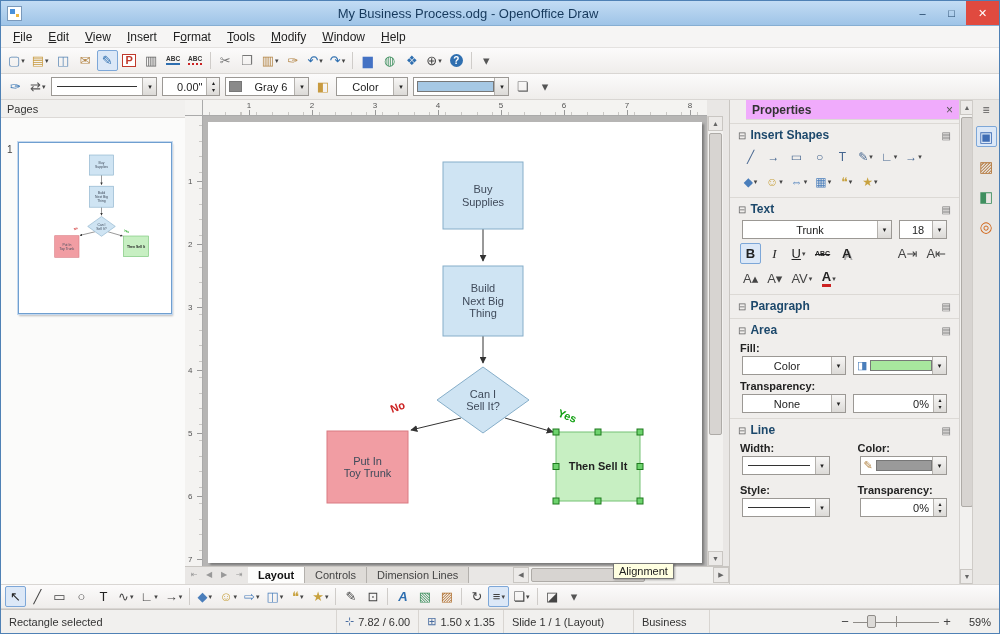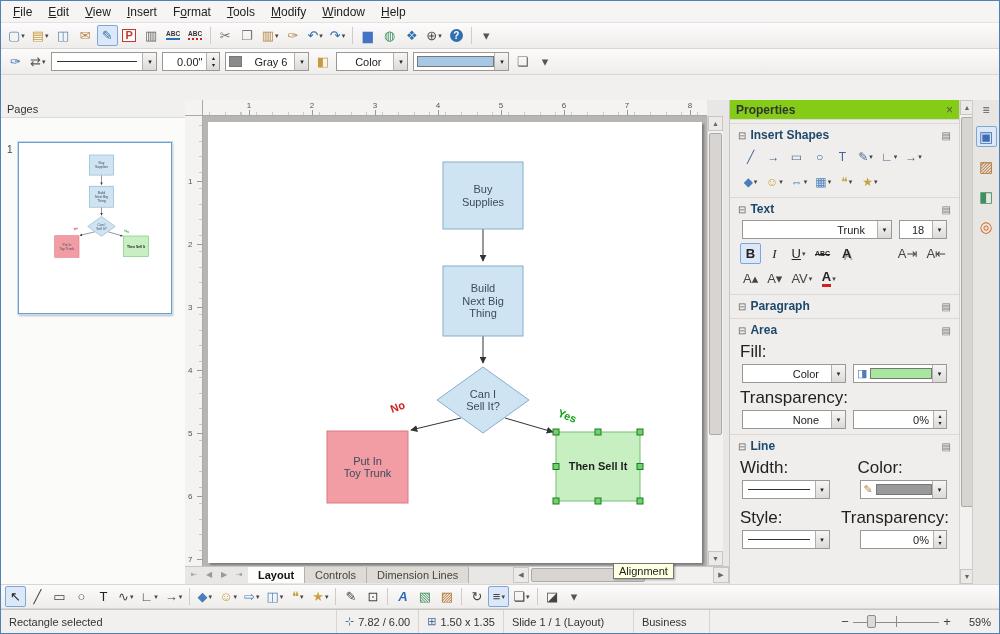--- a/index.html
+++ b/index.html
@@ -26,21 +26,21 @@
 .dd{font-size:7px;color:#444;margin-left:1px;}
 .tb-sep{width:1px;height:17px;background:#cfccc9;margin:0 3px;flex:none;}
 .tb-gap{margin-left:auto;}
 [data-name="export-pdf-icon"] .tb-glyph{font-weight:bold;font-size:11px;background:#fff;border:1px solid #c0392b;padding:0 2px;}
 [data-name="spellcheck-icon"] .tb-glyph{font-size:6.5px;font-weight:bold;border-bottom:2px solid #2f6fb0;color:#333;}
 [data-name="autospellcheck-icon"] .tb-glyph{font-size:6.5px;font-weight:bold;border-bottom:2px dotted #cc2222;color:#333;}
 [data-name="help-icon"] .tb-glyph{background:#2f6fb0;color:#fff;border-radius:50%;width:13px;height:13px;line-height:13px;font-size:10px;font-weight:bold;text-align:center;}
 [data-name="fontwork-icon"] .tb-glyph{font-weight:bold;font-style:italic;}
 
 .combo{display:inline-flex;align-items:center;border:1px solid #9b9894;background:#fff;height:19px;font-size:11px;margin:0 2px;}
-.combo .combo-text{padding:0 12px;white-space:nowrap;overflow:hidden;flex:1;text-align:right;}
+.combo .combo-text{padding:0 12px;white-space:nowrap;overflow:hidden;flex:1;text-align:center;}
 .combo .arrow{width:14px;height:100%;background:linear-gradient(#f7f6f5,#dcdad7);border-left:1px solid #b4b1ad;display:inline-flex;align-items:center;justify-content:center;font-size:7px;flex:none;}
 .swatch{width:13px;height:11px;border:1px solid #777;margin-left:3px;flex:none;}
 .line-preview{flex:1;height:1px;background:#333;margin:0 5px;}
 .spin{display:inline-flex;align-items:center;border:1px solid #9b9894;background:#fff;height:19px;font-size:11px;margin:0 2px;}
 .spin-val{padding:0 4px;flex:1;text-align:right;}
 .spin-arrows{width:13px;height:100%;display:inline-flex;flex-direction:column;align-items:center;justify-content:center;font-size:6px;background:linear-gradient(#f7f6f5,#dcdad7);border-left:1px solid #b4b1ad;line-height:1.1;}
 
 .pages-panel{position:absolute;left:0;top:99px;width:213px;bottom:49px;background:#fbfbfa;border-right:1px solid #c9c6c2;}
 .panel-header{height:18px;display:flex;align-items:center;padding:0 6px;font-size:11px;color:#333;background:#f1f0ee;border-bottom:1px solid #dcd9d6;}
 .panel-header .ph-title{flex:1;}
@@ -75,30 +75,30 @@
 .page-tab.active{background:#fdfdfc;font-weight:bold;color:#111;}
 .tab-filler{flex:1;}
 .h-scrollbar{display:flex;align-items:stretch;width:216px;flex:none;}
 .h-scrollbar .sb-btn{width:16px;height:100%;}
 .h-track{flex:1;position:relative;background:#f2f1ef;}
 .h-thumb{position:absolute;top:1px;bottom:1px;left:2px;width:62%;background:#d7d4d1;border:1px solid #aeaba7;border-radius:2px;}
 
 .tooltip{position:absolute;left:612px;top:562px;background:#ffffe1;border:1px solid #767676;padding:1px 5px;font-size:11px;color:#222;z-index:60;box-shadow:1px 1px 2px rgba(0,0,0,.3);}
 
 .props{position:absolute;left:728px;top:99px;width:230px;bottom:49px;background:#f0eeec;border-left:1px solid #c9c6c2;overflow:hidden;}
-.props .panel-header{background:#84cc16;height:20px;font-size:12px;}
+.props .panel-header{background:#f0abfc;height:20px;font-size:12px;margin-left:16px;}
 .props .ph-title{font-weight:bold;color:#333;}
 .section-header{display:flex;align-items:center;gap:4px;padding:4px 8px 2px 8px;border-top:1px solid #dcd9d5;margin-top:3px;}
 .section-header .collapse{font-size:10px;color:#666;}
 .section-header .sec-title{font-weight:bold;color:#1c486b;font-size:12px;flex:1;}
 .section-header .sec-menu{font-size:10px;color:#777;}
 .shape-row{display:flex;align-items:center;gap:2px;padding:2px 10px;}
 .shape-row .tb-btn{font-size:12px;color:#44658f;}
 .prop-row{display:flex;align-items:center;padding:2px 10px;gap:3px;}
-.prop-label{font-size:17px;color:#222;padding:3px 10px 0 10px;}
+.prop-label{font-size:11px;color:#222;padding:3px 10px 0 10px;font-weight:bold;}
 .two-col{display:flex;padding:0 10px;gap:26px;}
 .two-col>*{flex:1;}
 .combo.grow{flex:1;}
 .fmt-b .tb-glyph{font-weight:bold;}
 .fmt-i .tb-glyph{font-style:italic;font-family:"Liberation Serif",serif;}
 .fmt-u .tb-glyph{text-decoration:underline;}
 .fmt-strike .tb-glyph{font-size:7px;font-weight:bold;text-decoration:line-through;}
 .fmt-shadow .tb-glyph{text-shadow:1.5px 1.5px 0 #aaa;font-weight:bold;}
 .font-color .tb-glyph{border-bottom:3px solid #cc2222;font-weight:bold;line-height:1.1;}
 .props-scrollbar{position:absolute;left:958px;top:99px;width:15px;bottom:49px;background:#f2f1ef;border-left:1px solid #d5d2cf;display:flex;flex-direction:column;}
@@ -120,20 +120,29 @@
 .zoom-line{position:absolute;left:0;right:0;top:50%;height:1px;background:#8f8c88;}
 .zoom-notch{position:absolute;left:50%;top:6px;bottom:6px;width:1px;background:#8f8c88;}
 .zoom-thumb{position:absolute;left:16%;top:5px;bottom:5px;width:9px;background:#dcdad7;border:1px solid #8f8c88;border-radius:2px;}
 .zoom-pct{border-right:none;width:44px;justify-content:flex-end;}
 </style>
 </head>
 <body>
 
 <div class="window" data-name="openoffice-draw-window">
 
+  <div class="titlebar" data-name="titlebar">
+    <span class="app-icon" data-name="app-icon"></span>
+    <span class="title" data-name="window-title">My Business Process.odg - OpenOffice Draw</span>
+    <span class="win-controls">
+      <span class="win-btn" data-name="minimize-button">–</span>
+      <span class="win-btn" data-name="maximize-button">□</span>
+      <span class="win-btn close" data-name="close-button">✕</span>
+    </span>
+  </div>
 
   <div class="menubar" data-name="menubar">
       <div class="menu-item" data-name="menu-file"><span class="accel">F</span>ile</div>
       <div class="menu-item" data-name="menu-edit"><span class="accel">E</span>dit</div>
       <div class="menu-item" data-name="menu-view"><span class="accel">V</span>iew</div>
       <div class="menu-item" data-name="menu-insert"><span class="accel">I</span>nsert</div>
       <div class="menu-item" data-name="menu-format">F<span class="accel">o</span>rmat</div>
       <div class="menu-item" data-name="menu-tools"><span class="accel">T</span>ools</div>
       <div class="menu-item" data-name="menu-modify"><span class="accel">M</span>odify</div>
       <div class="menu-item" data-name="menu-window"><span class="accel">W</span>indow</div>

